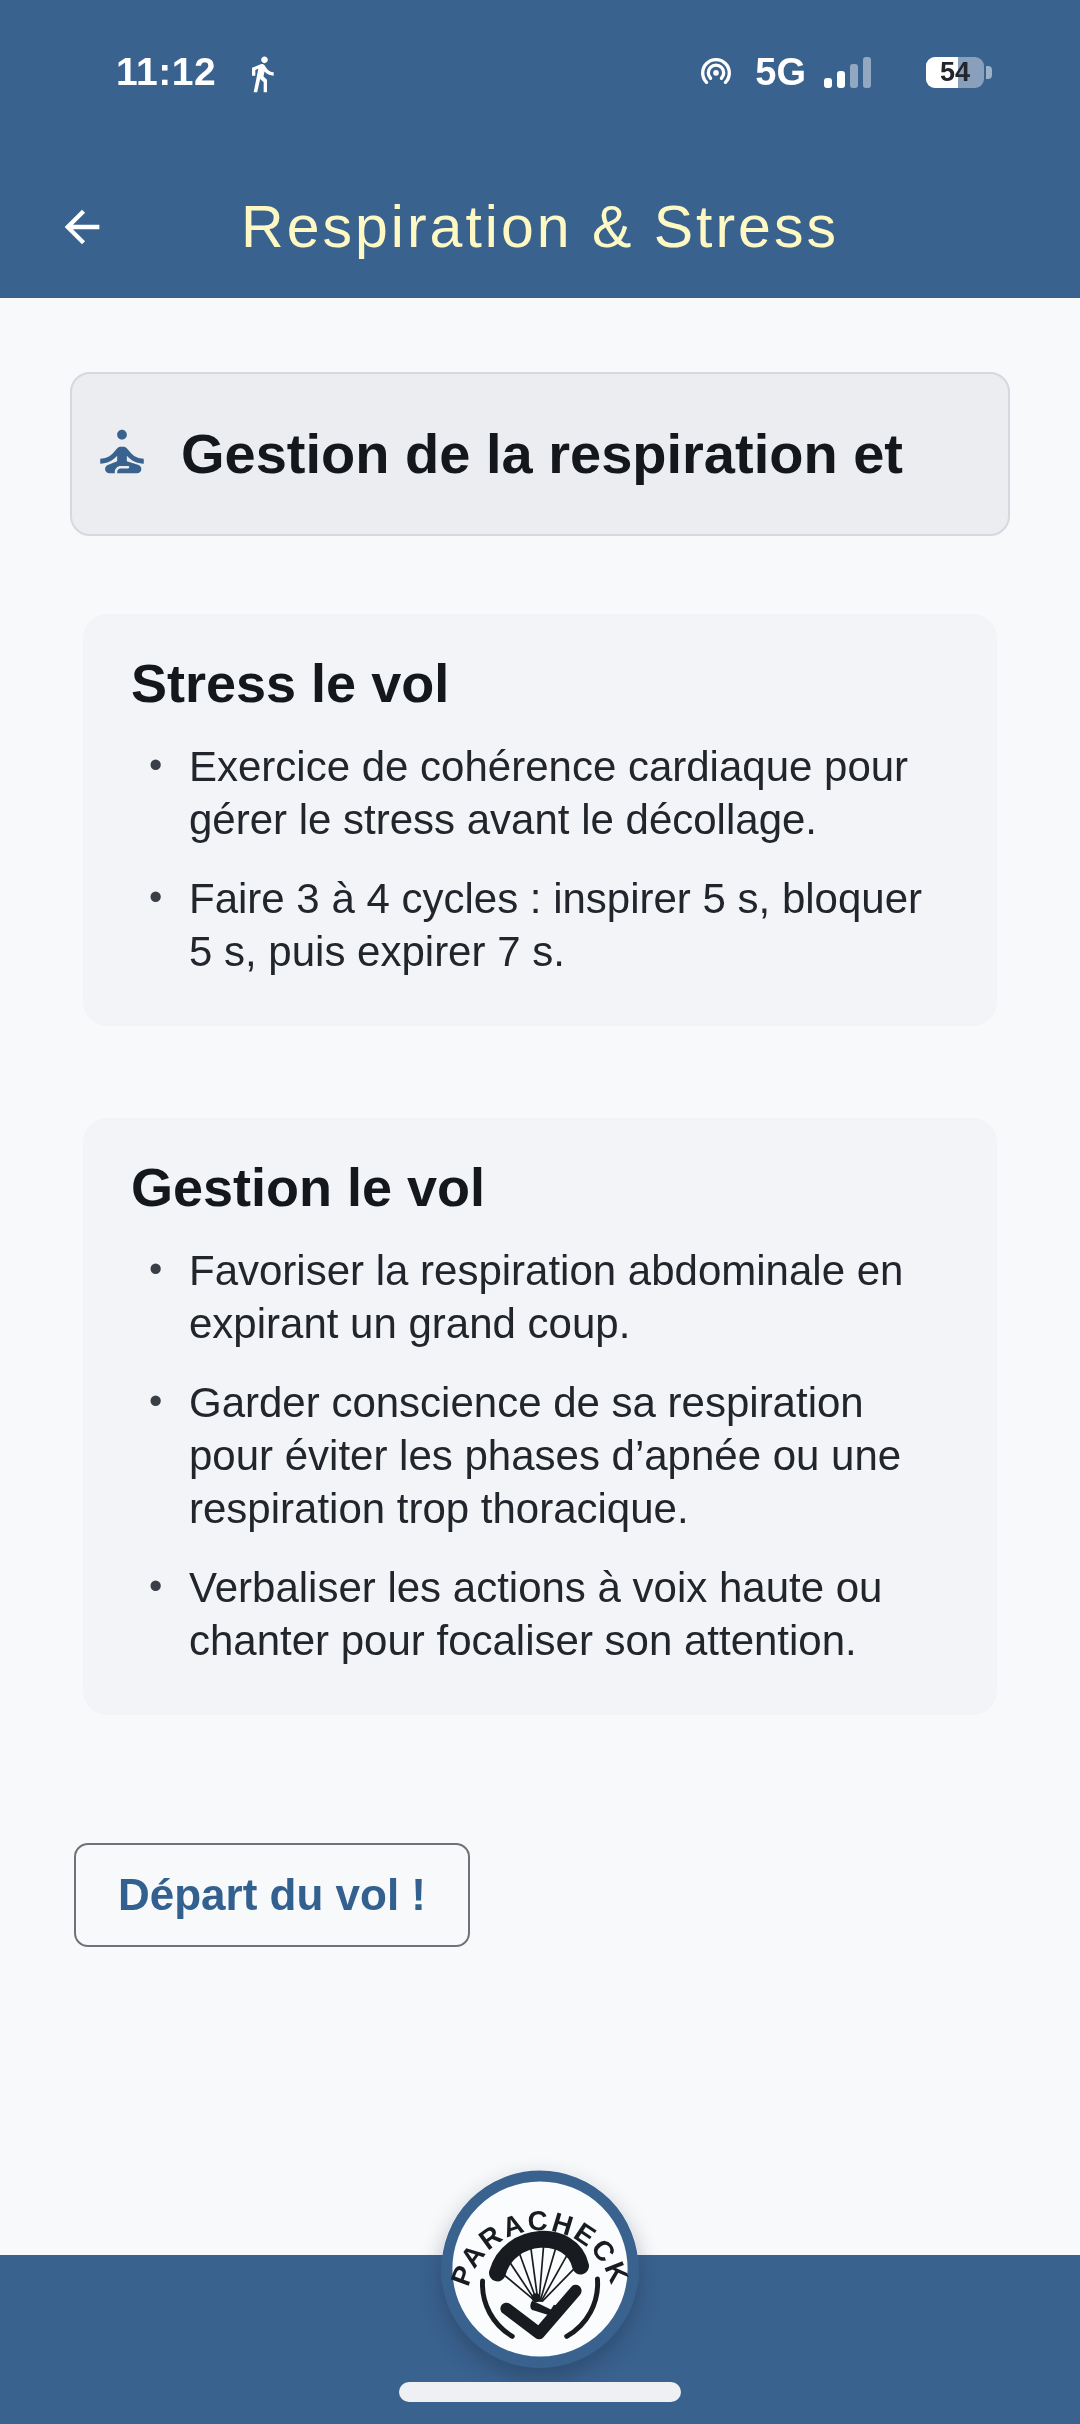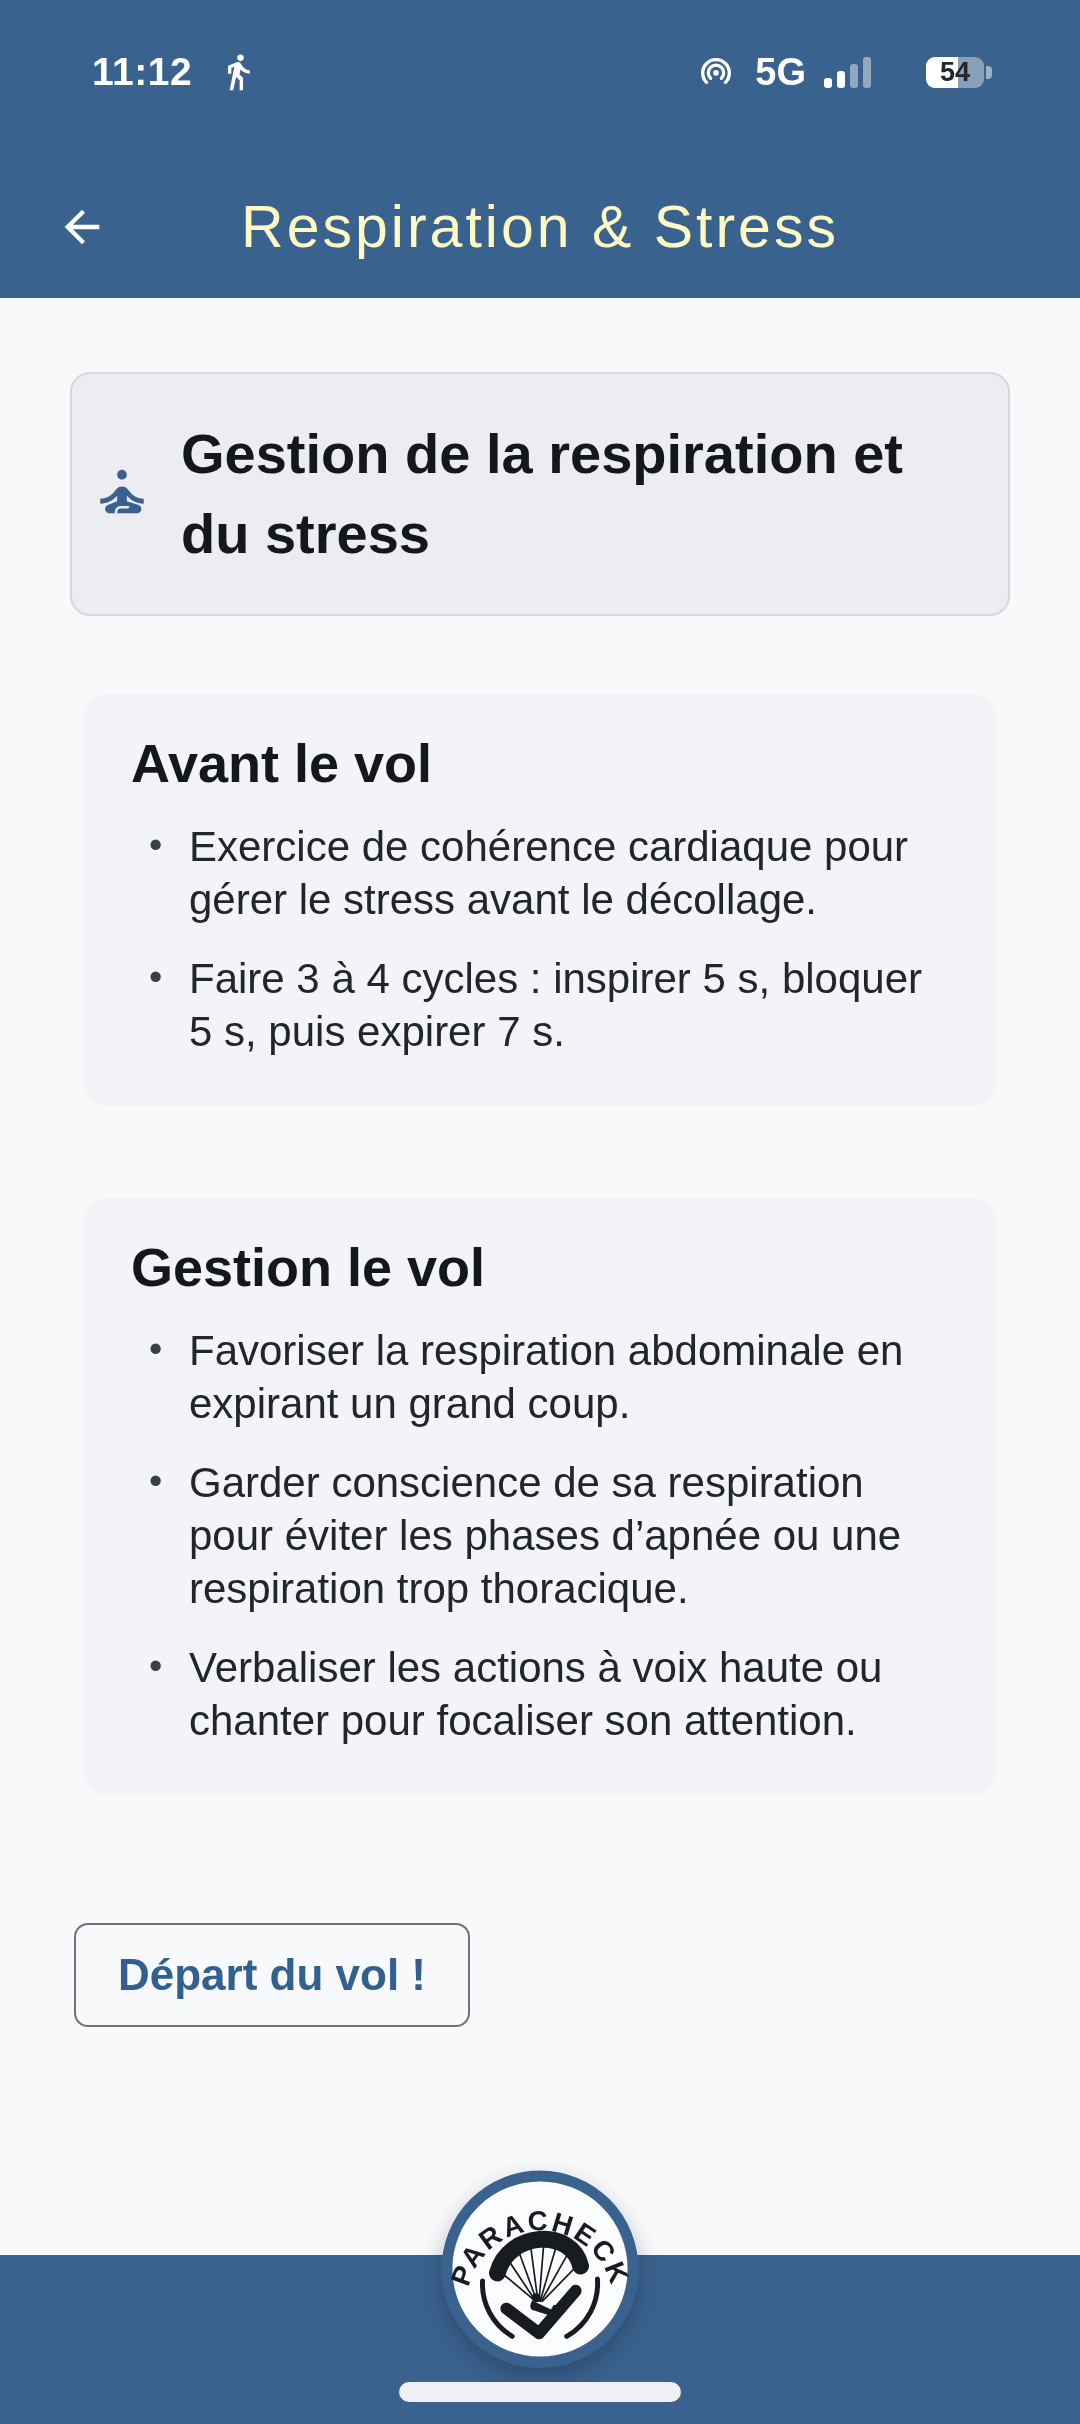--- a/index.html
+++ b/index.html
@@ -8,21 +8,21 @@
     background:#f8f9fb;overflow:hidden;
     font-family:"Liberation Sans","DejaVu Sans",sans-serif;
     -webkit-font-smoothing:antialiased;
   }
   
   .topbar{position:absolute;top:0;left:0;right:0;height:298px;background:#3a628f;}
   .statusbar{
     position:absolute;top:42px;left:92px;right:88px;height:60px;
     display:flex;align-items:center;justify-content:space-between;color:#fff;
   }
-  .status-left{display:flex;align-items:center;gap:26px;}
+  .status-left{display:flex;align-items:flex-end;gap:26px;margin-left:24px;}
   .status-time{font-size:39px;font-weight:700;letter-spacing:.5px;}
   .status-right{display:flex;align-items:center;gap:18px;}
   .net-label{font-size:38px;font-weight:700;}
   .sigbars{display:flex;align-items:flex-end;gap:5px;height:32px;}
   .sigbars i{display:block;width:8px;border-radius:3px;background:#fff;}
   .sigbars i.dim{background:rgba(255,255,255,.45);}
   .b1{height:10px;} .b2{height:17px;} .b3{height:24px;} .b4{height:31px;}
   .battery-wrap{display:flex;align-items:center;padding-left:37px;}
   .battery{position:relative;width:58px;height:31px;border-radius:9px;background:rgba(255,255,255,.40);overflow:hidden;}
   .battery-fill{position:absolute;left:0;top:0;bottom:0;width:56%;background:#fff;}
@@ -132,26 +132,25 @@
   <div class="content">
 
     <div class="title-card">
       <span class="icon" style="display:flex;">
         <svg width="58" height="58" viewBox="0 0 24 24" fill="#3a628f">
           <path d="M12 6c1.1 0 2-.9 2-2s-.9-2-2-2-2 .9-2 2 .9 2 2 2zm9 10v-2c-2.24 0-4.16-.96-5.6-2.68l-1.34-1.6c-.38-.45-.94-.72-1.53-.72h-1.05c-.59 0-1.15.26-1.53.72l-1.34 1.6C7.16 13.04 5.24 14 3 14v2c2.77 0 5.19-1.17 7-3.25V15l-3.88 1.55c-.67.27-1.12.93-1.12 1.66C5 19.2 5.8 20 6.79 20H9v-.5c0-1.38 1.12-2.5 2.5-2.5h3c.28 0 .5.22.5.5s-.22.5-.5.5h-3c-.83 0-1.5.67-1.5 1.5v.5h8.21c.99 0 1.79-.8 1.79-1.79 0-.73-.45-1.39-1.12-1.66L14 15v-2.25c1.81 2.08 4.23 3.25 7 3.25z"></path>
         </svg>
       </span>
       <div class="card-title">
         <span>Gestion de la respiration et</span><br>
-        <span>du stress</span>
       </div>
     </div>
 
     <section class="panel first">
-      <h2 class="sec-heading">Avant le vol</h2>
+      <h2 class="sec-heading">Stress le vol</h2>
       <ul class="bullets">
         <li>Exercice de cohérence cardiaque pour gérer le stress avant le décollage.</li>
         <li>Faire 3 à 4 cycles : inspirer 5 s, bloquer 5 s, puis expirer 7 s.</li>
       </ul>
     </section>
 
     <section class="panel second">
       <h2 class="sec-heading">Gestion le vol</h2>
       <ul class="bullets">
         <li>Favoriser la respiration abdominale en expirant un grand coup.</li>

